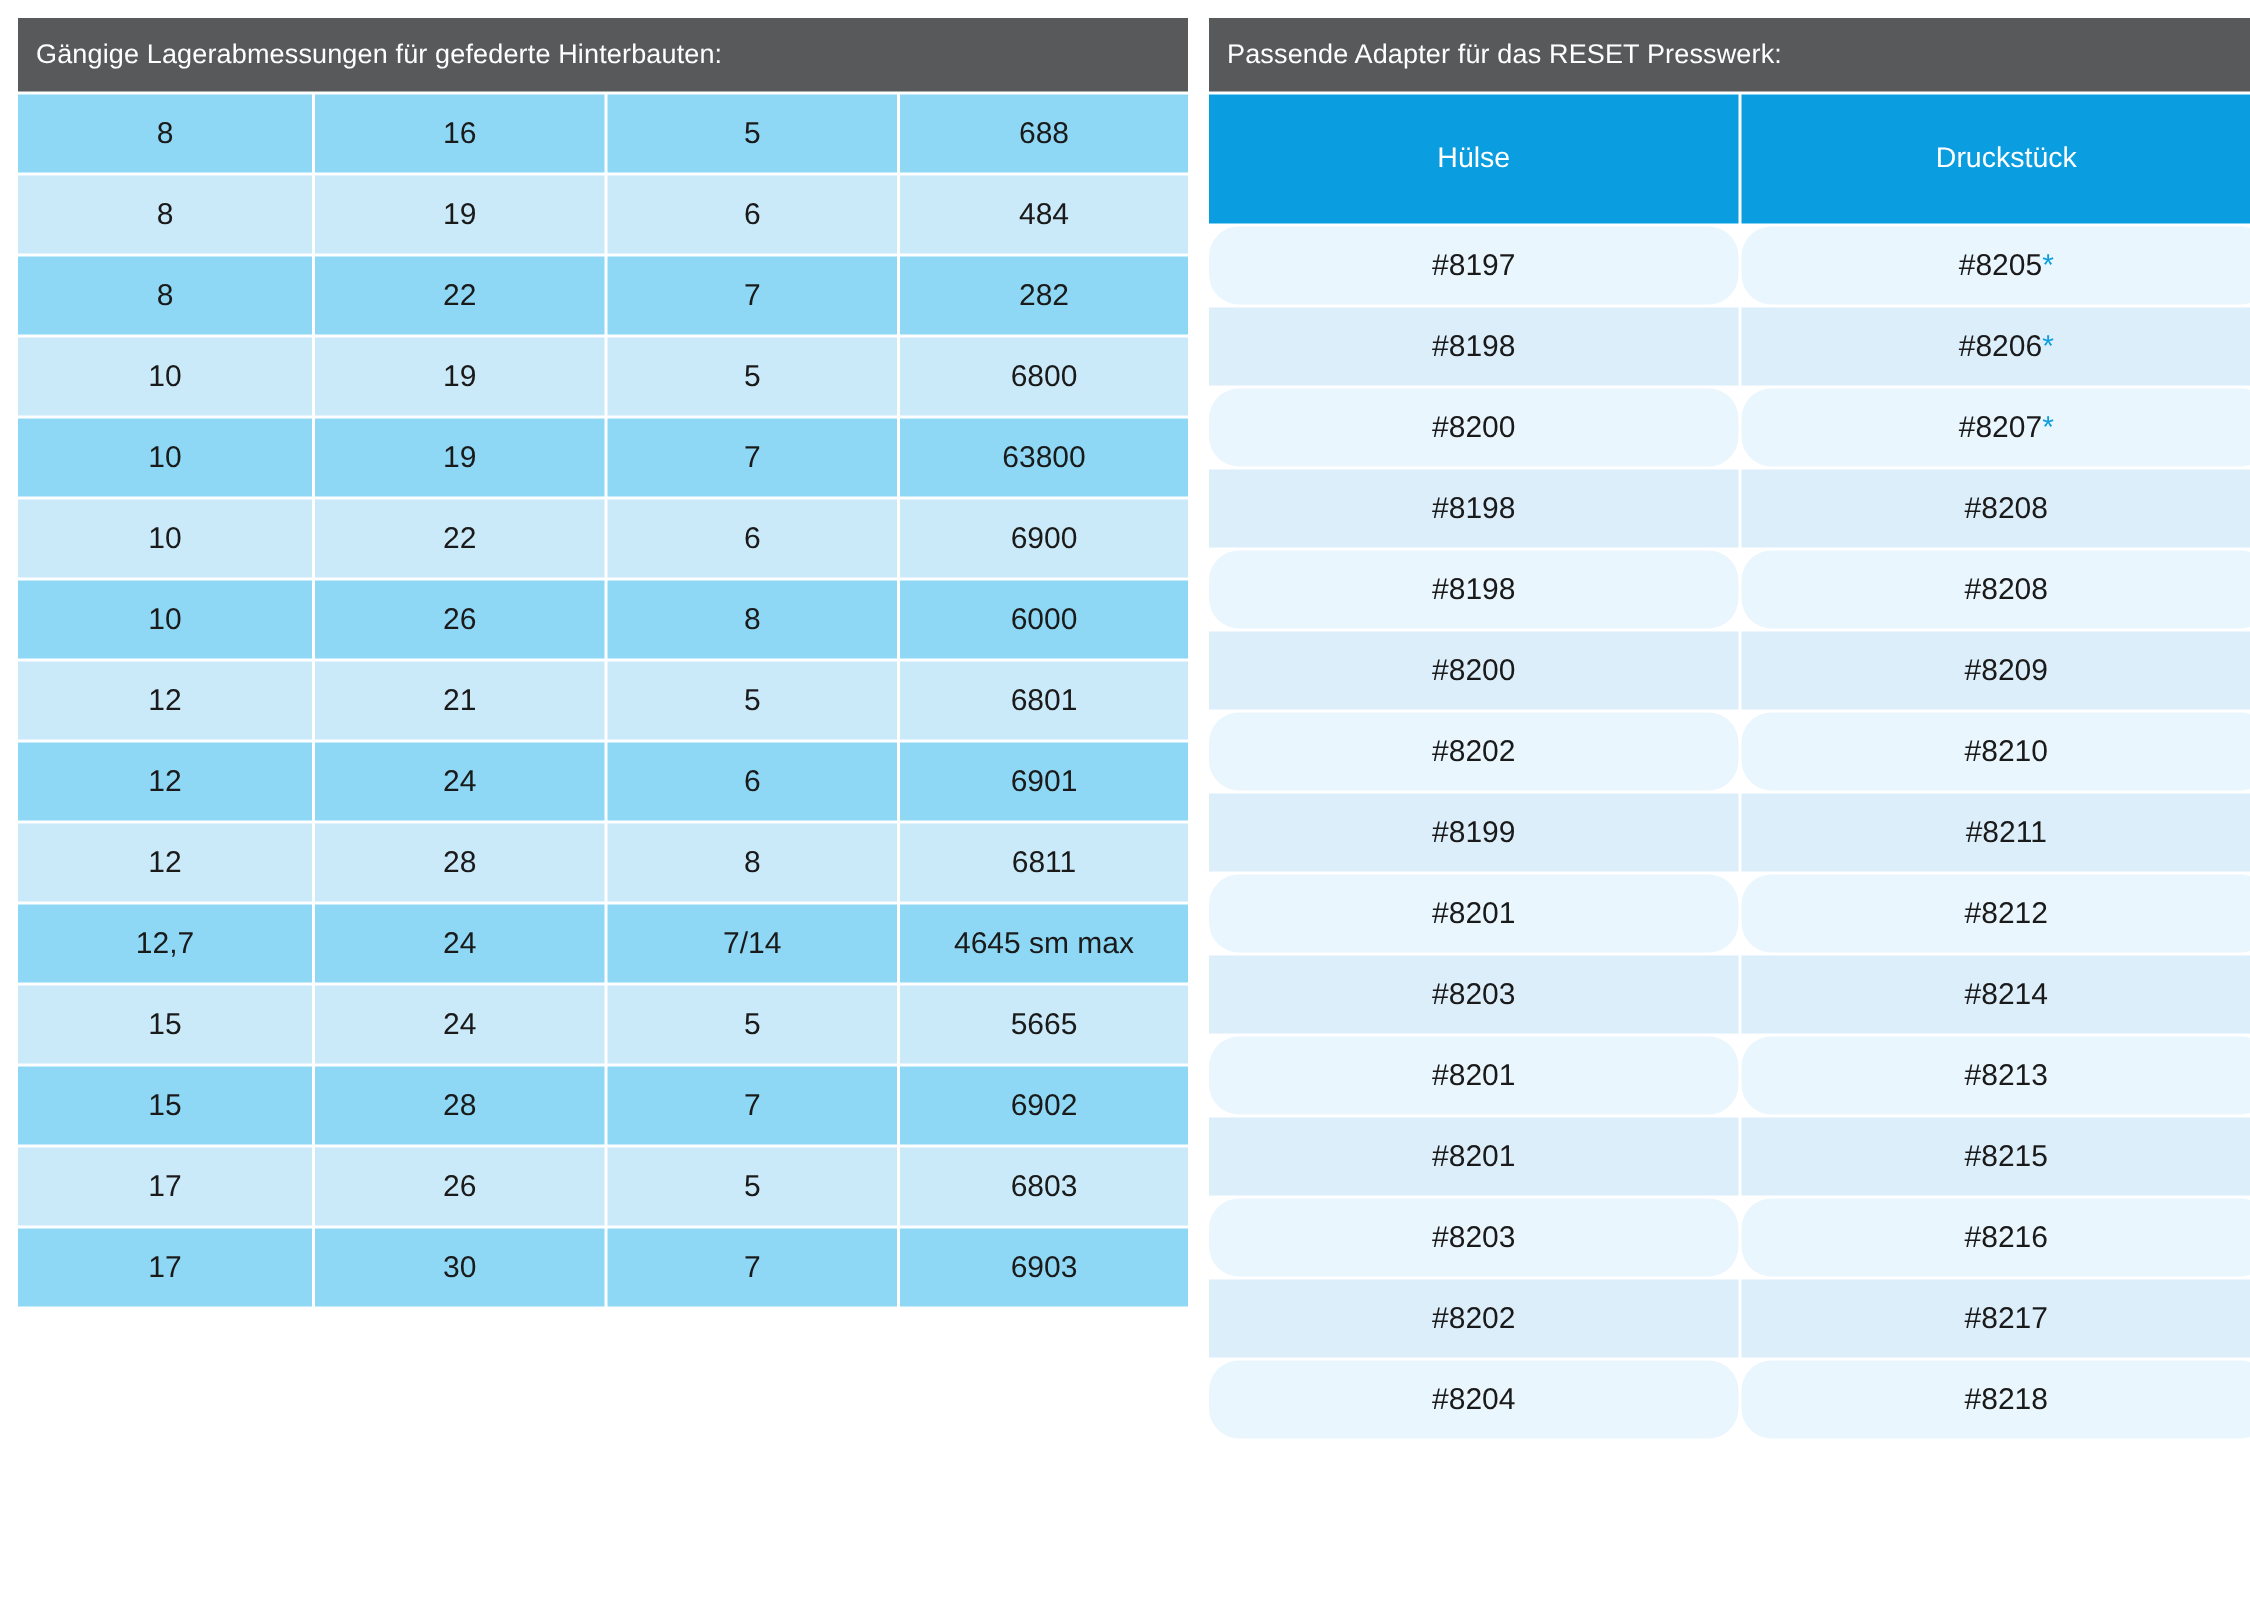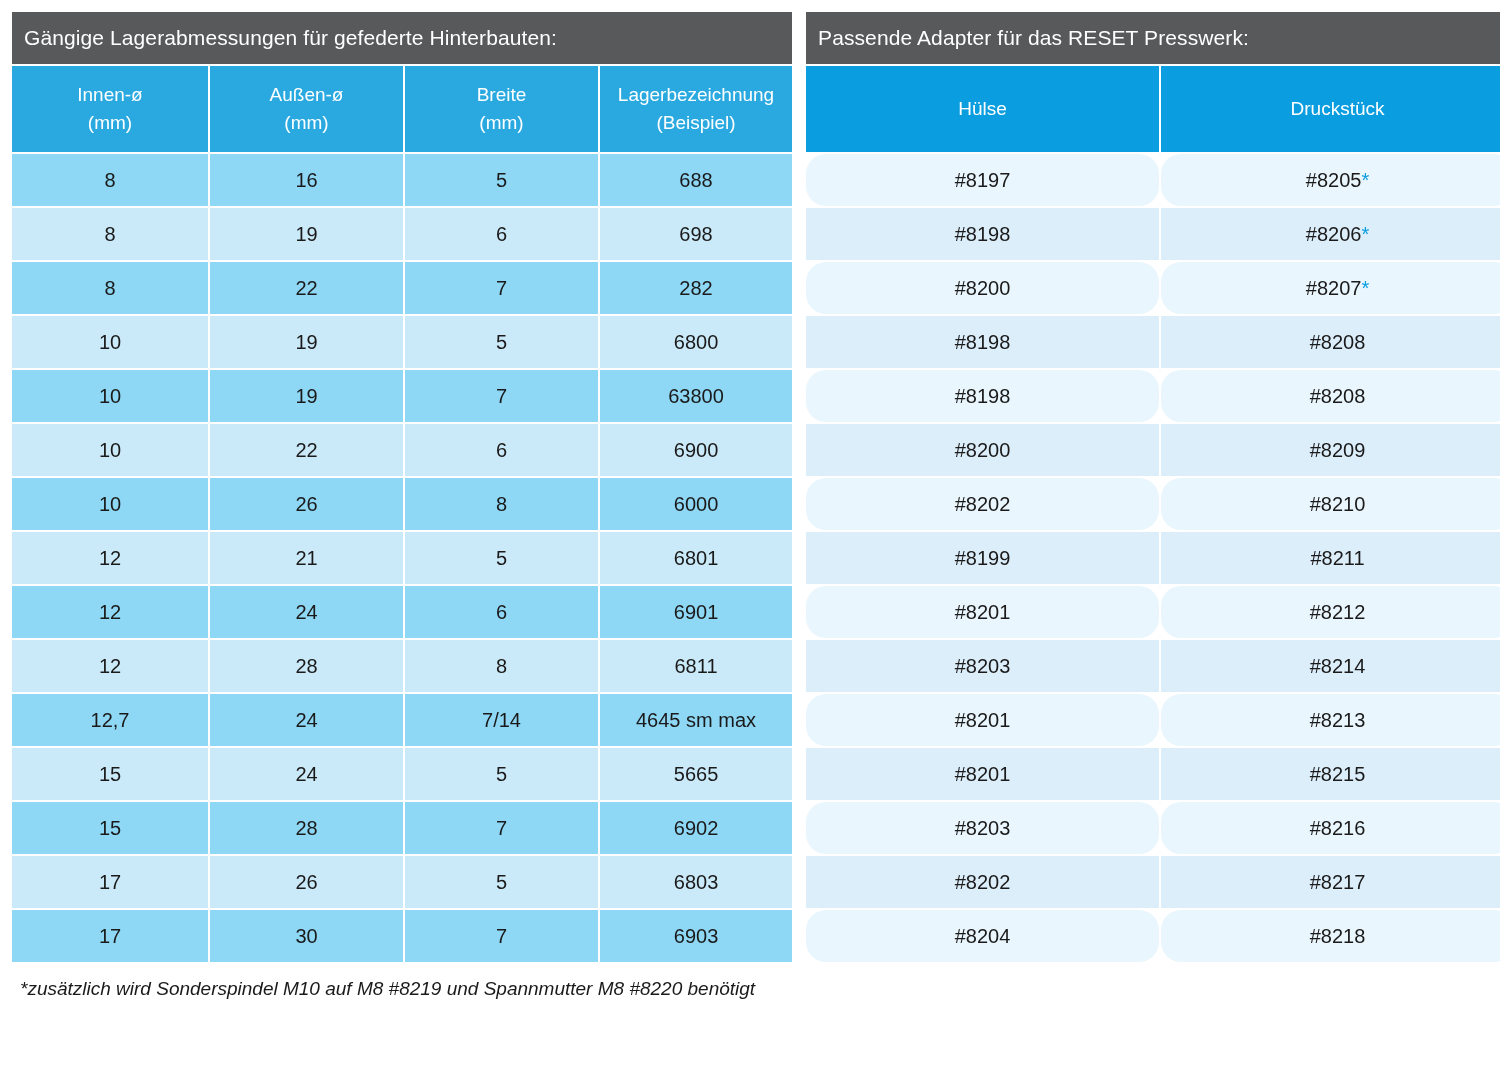--- a/index.html
+++ b/index.html
@@ -34,21 +34,21 @@
   }
   .left-table {
     width: 774px;
   }
   .right-table {
     width: 706px;
   }
   .title-cell {
     background: #58595b;
     color: #ffffff;
-    font-size: 21px;
+    font-size: 18px;
     font-weight: normal;
     text-align: left;
     padding: 14px 14px 14px 12px;
     height: 46px;
     box-sizing: border-box;
     letter-spacing: 0.1px;
   }
   .head-cell {
     background: #29a9e0;
     color: #ffffff;
@@ -107,51 +107,33 @@
       <colgroup>
         <col class="col-inner">
           <col class="col-outer">
           <col class="col-width">
           <col class="col-desig">
       </colgroup>
       <thead>
         <tr>
           <th class="title-cell" colspan="4">Gängige Lagerabmessungen für gefederte Hinterbauten:</th>
         </tr>
-        <tr>
-          <th class="head-cell">
-            <div>Innen-ø</div>
-            <div>(mm)</div>
-          </th>
-          <th class="head-cell">
-            <div>Außen-ø</div>
-            <div>(mm)</div>
-          </th>
-          <th class="head-cell">
-            <div>Breite</div>
-            <div>(mm)</div>
-          </th>
-          <th class="head-cell">
-            <div>Lagerbezeichnung</div>
-            <div>(Beispiel)</div>
-          </th>
-        </tr>
       </thead>
       <tbody>
         <tr class="odd">
           <td class="data">8</td>
           <td class="data">16</td>
           <td class="data">5</td>
           <td class="data">688</td>
         </tr>
         <tr class="even">
           <td class="data">8</td>
           <td class="data">19</td>
           <td class="data">6</td>
-          <td class="data">698</td>
+          <td class="data">484</td>
         </tr>
         <tr class="odd">
           <td class="data">8</td>
           <td class="data">22</td>
           <td class="data">7</td>
           <td class="data">282</td>
         </tr>
         <tr class="even">
           <td class="data">10</td>
           <td class="data">19</td>
@@ -300,14 +282,13 @@
         </tr>
         <tr class="odd">
           <td class="data">#8204</td>
           <td class="data">#8218</td>
         </tr>
       </tbody>
     </table>
 
   </div>
 
-  <div class="footnote">*zusätzlich wird Sonderspindel M10 auf M8 #8219 und Spannmutter M8 #8220 benötigt</div>
 </div>
 
 </body></html>

